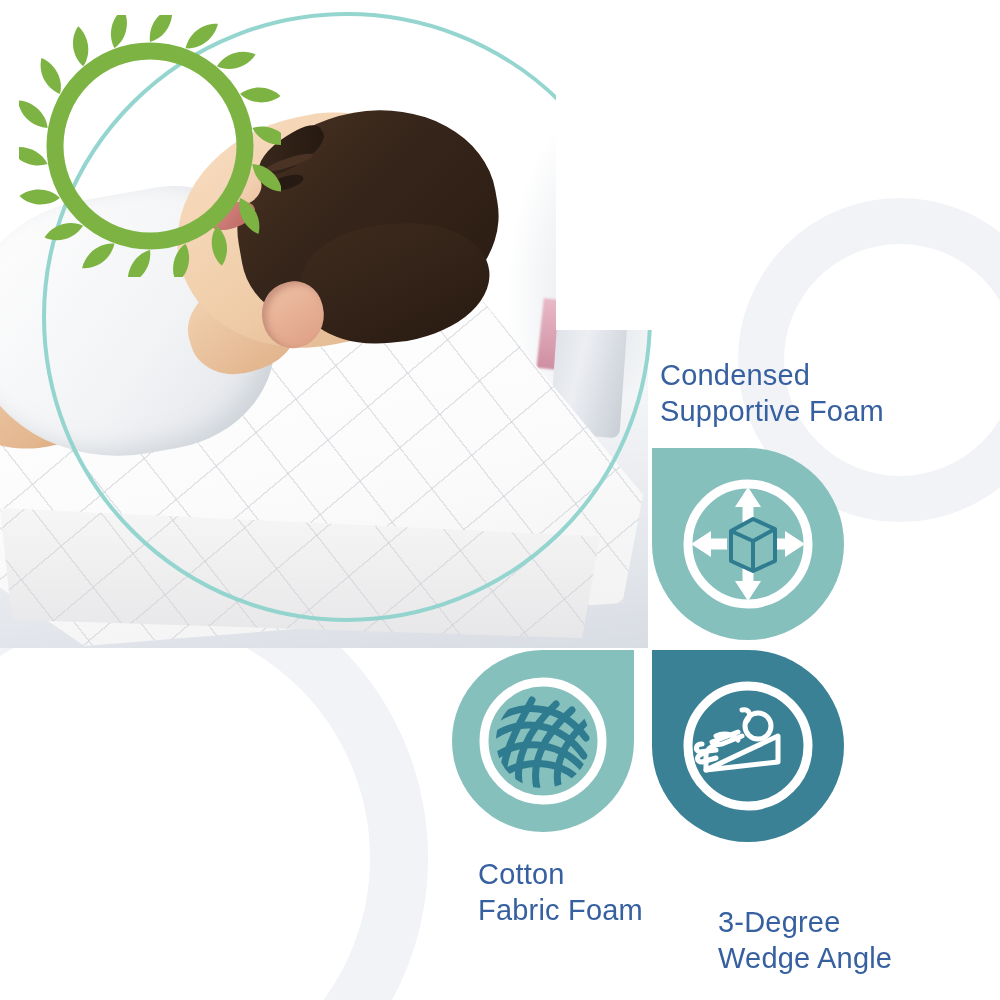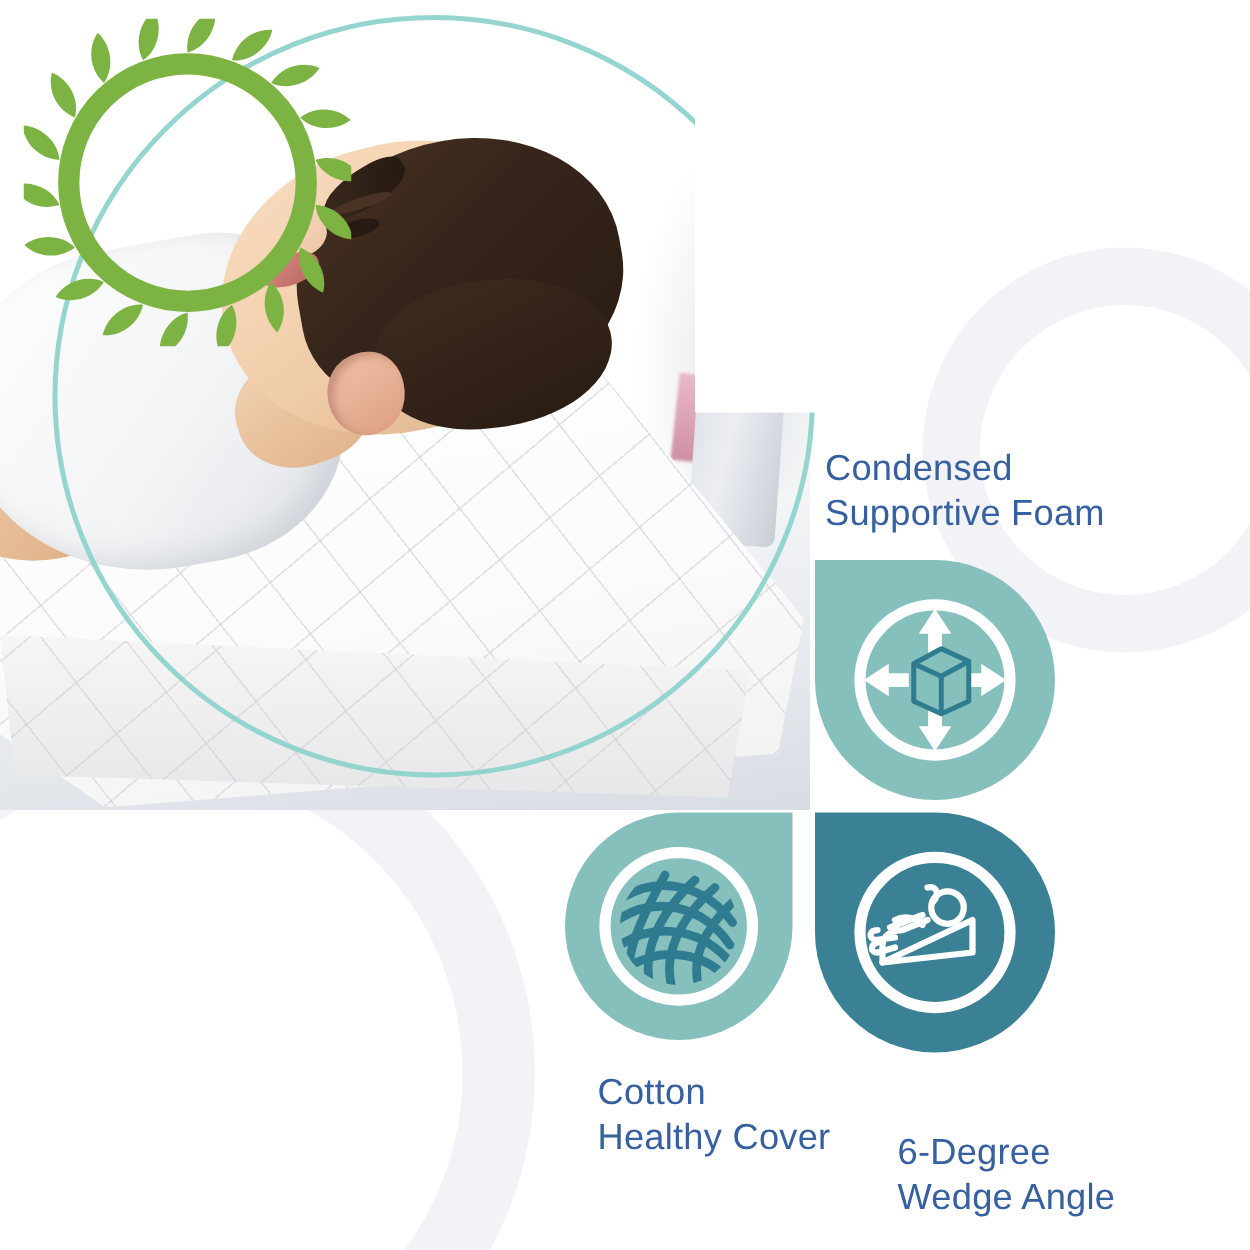--- a/index.html
+++ b/index.html
@@ -353,21 +353,21 @@
           <path d="M52 122 C 46 96, 58 66, 88 38"></path>
           <path d="M70 126 C 62 100, 74 70, 104 44"></path>
           <path d="M92 126 C 84 104, 94 78, 118 56"></path>
           <path d="M36 120 C 32 98, 42 74, 64 34"></path>
         </g>
       </svg>
     </span>
   </div>
 
   <div class="label label-cotton">Cotton
-Healthy Cover</div>
+Fabric Foam</div>
 
   <div class="badge badge-wedge">
     <span>
       <svg width="152" height="152" viewBox="0 0 152 152" aria-hidden="true">
         <circle cx="76" cy="76" r="60" fill="none" stroke="#ffffff" stroke-width="9"></circle>
         <g fill="none" stroke="#ffffff" stroke-width="5" stroke-linejoin="round" stroke-linecap="round">
 
           <polygon points="34,100 106,66 106,92 34,100"></polygon>
 
           <circle cx="86" cy="56" r="13"></circle>
@@ -379,21 +379,21 @@
 
           <path d="M30 74 C 24 74, 22 80, 28 82 L44 80"></path>
           <path d="M30 84 C 24 86, 24 92, 30 92 L44 88"></path>
 
           <path d="M70 40 C 78 38, 80 46, 74 52"></path>
         </g>
       </svg>
     </span>
   </div>
 
-  <div class="label label-wedge">6-Degree
+  <div class="label label-wedge">3-Degree
 Wedge Angle</div>
 
   <div class="badge-healthy">
     <svg width="262" height="262" viewBox="0 0 262 262" style="position:absolute;left:19px;top:15px;" aria-hidden="true">
 
       <g fill="#7cb342">
         <g transform="translate(131,131)">
           <g transform="rotate(0)  translate(0,-104)">
               <path d="M0 0 C 15 -4, 24 -20, 22 -34 C 8 -30, -2 -16, 0 0 Z"></path>
             </g>

